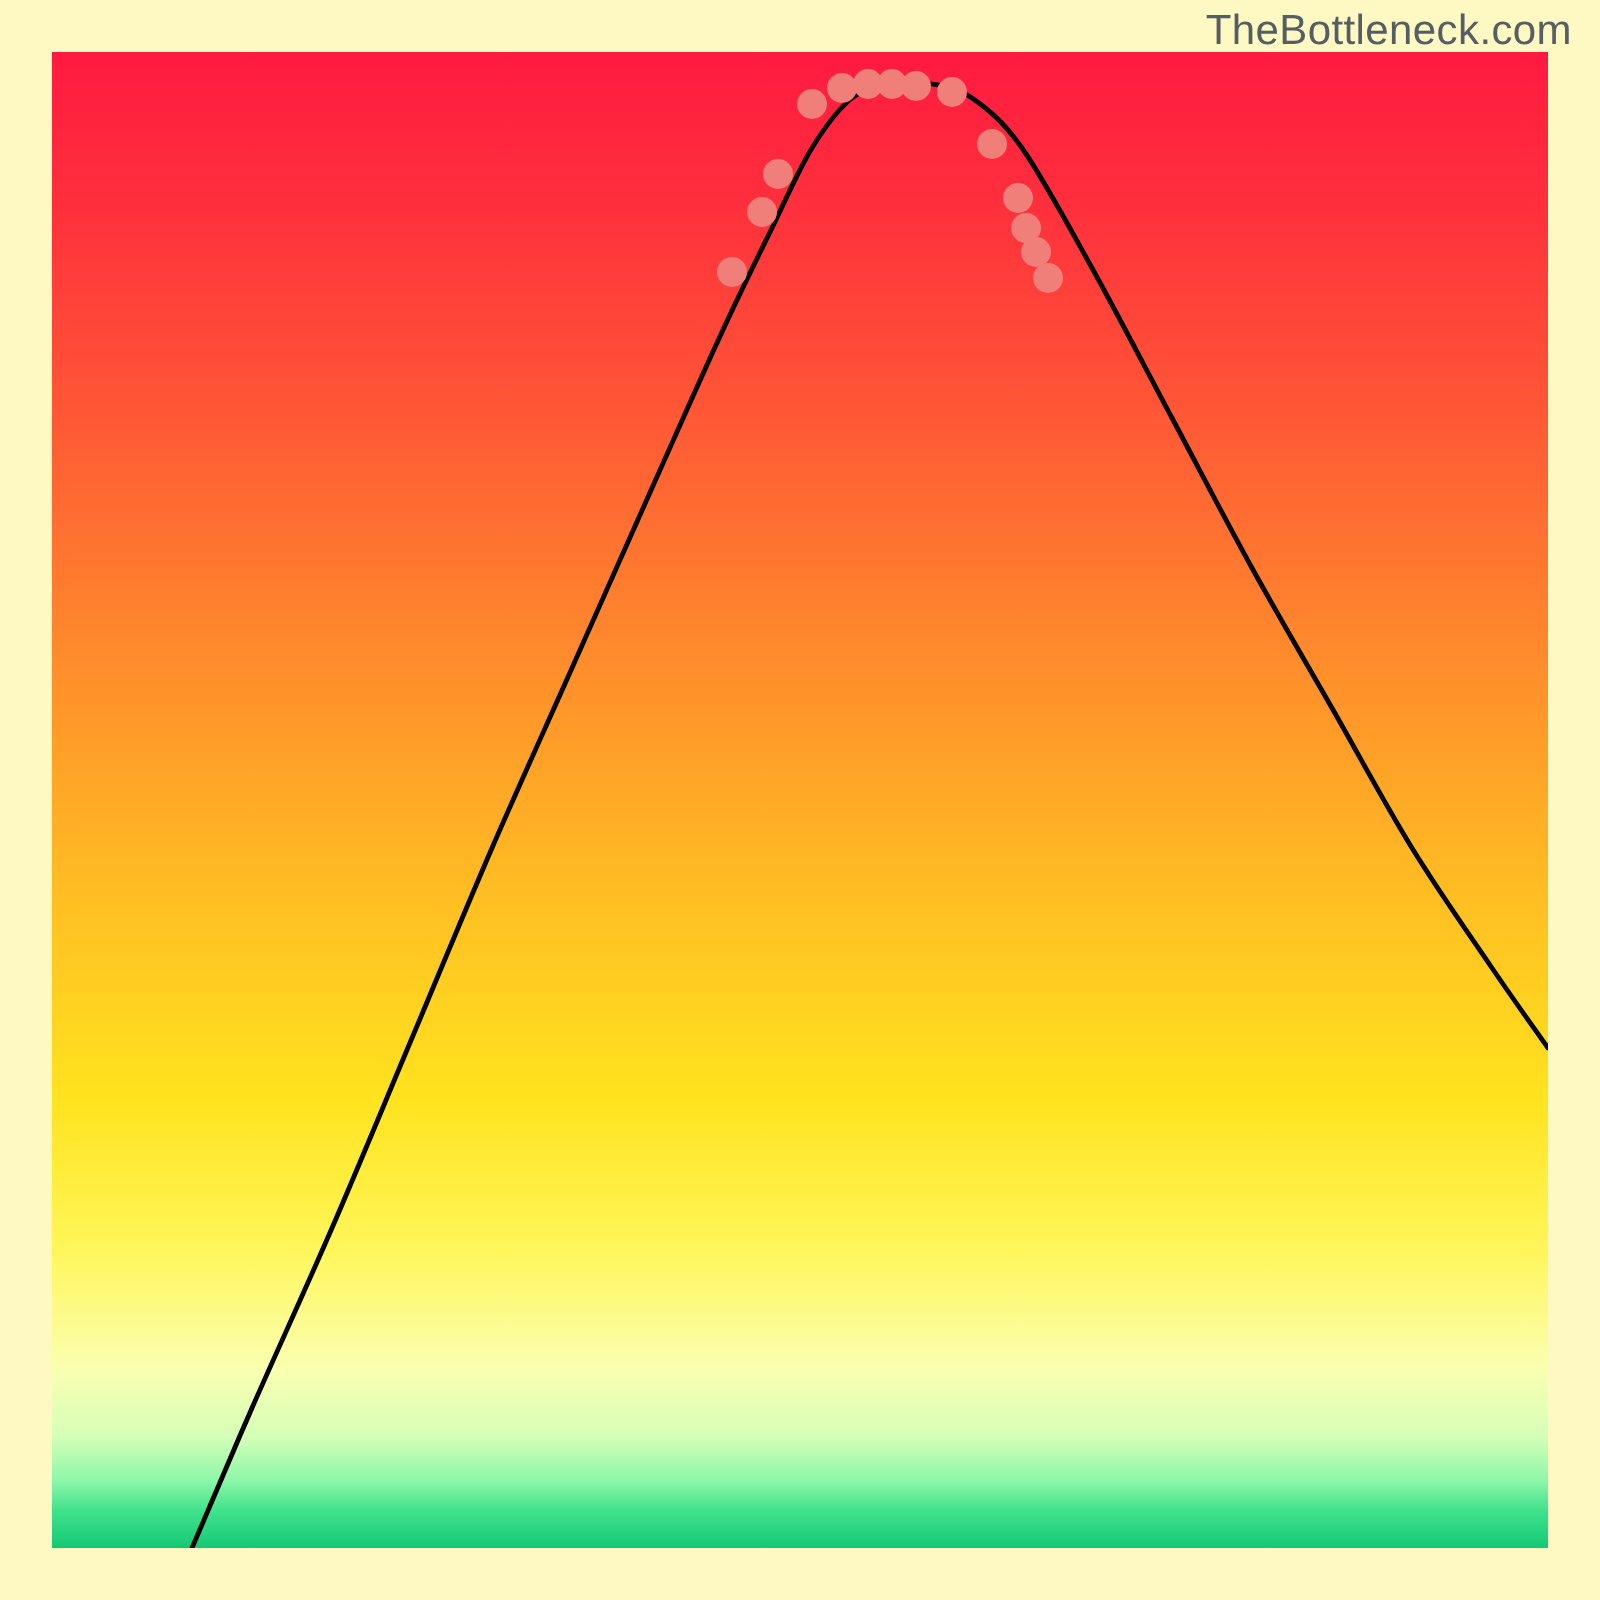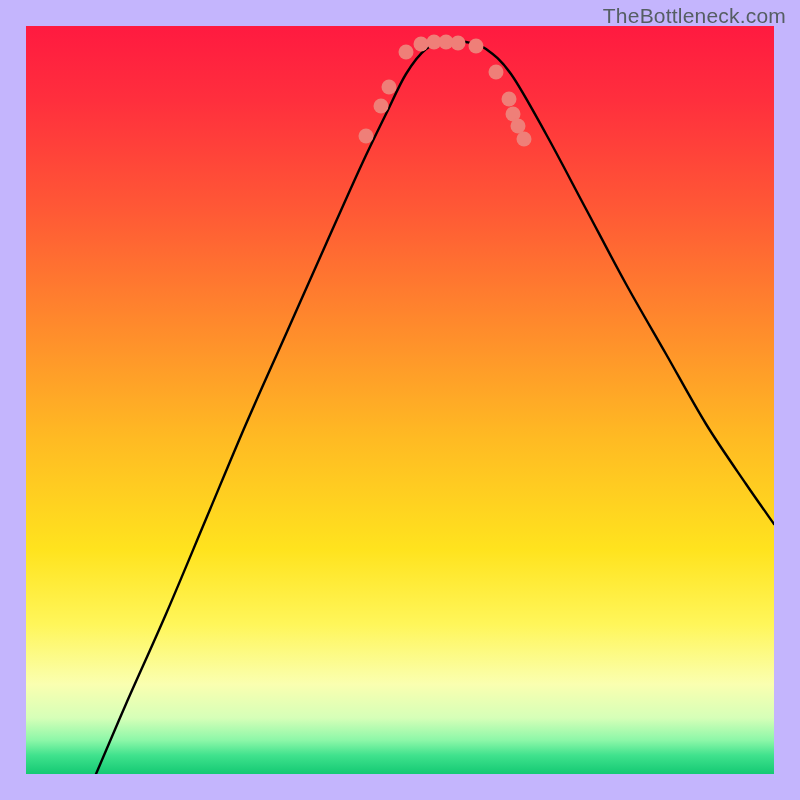--- a/index.html
+++ b/index.html
@@ -10,21 +10,21 @@
     background: #000;
     overflow: hidden;
     font-family: Arial, Helvetica, sans-serif;
   }
   .frame {
     position: absolute;
     left: 0;
     top: 0;
     width: 800px;
     height: 800px;
-    background: #c4b5fd;
+    background: #fef9c3;
   }
   .plot-area {
     position: absolute;
     left: 26px;
     top: 26px;
     width: 748px;
     height: 748px;
     overflow: hidden;
   }
   .gradient-fill {

